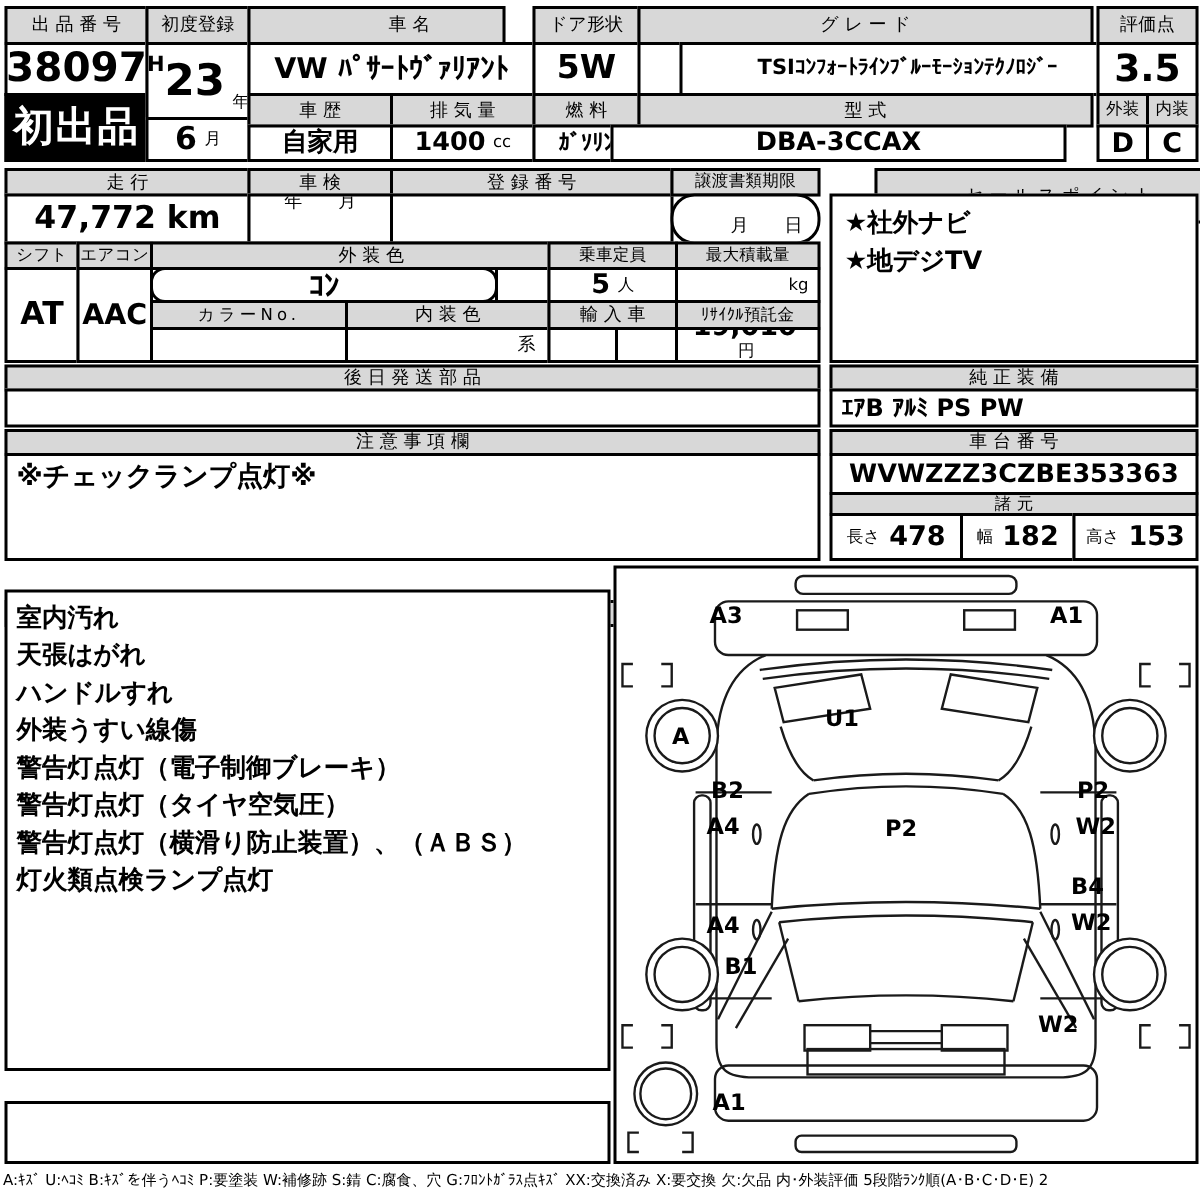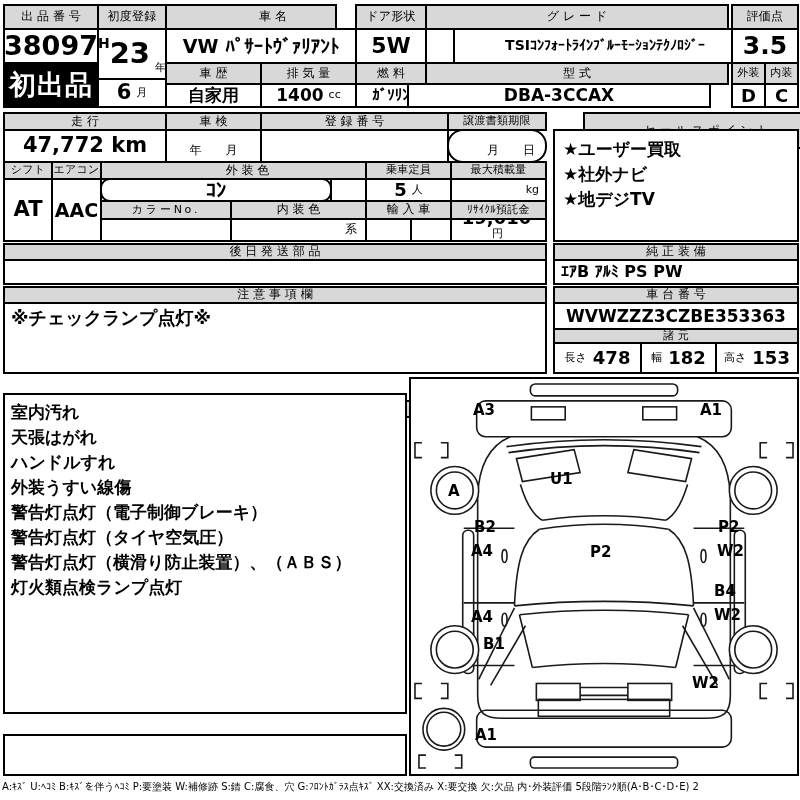--- a/index.html
+++ b/index.html
@@ -69,21 +69,21 @@
   <div class="cell hdr hdr-tight" style="left:731px;top:4px;width:68px;height:26px;font-size:12px;">評価点</div>
   <div class="cell val" style="left:731px;top:28px;width:68px;height:36px;font-size:25px;">3.5</div>
   <div class="cell hdr hdr-tight" style="left:731px;top:62px;width:35px;height:23px;">外装</div>
   <div class="cell hdr hdr-tight" style="left:764px;top:62px;width:35px;height:23px;">内装</div>
   <div class="cell val" style="left:731px;top:83px;width:35px;height:25px;font-size:18px;">D</div>
   <div class="cell val" style="left:764px;top:83px;width:35px;height:25px;font-size:18px;">C</div>
 
   <div class="cell hdr" style="left:3px;top:112px;width:164px;height:19px;">走行</div>
   <div class="cell val" style="left:3px;top:129px;width:164px;height:34px;font-size:21px;">47,772 km</div>
   <div class="cell hdr" style="left:165px;top:112px;width:97px;height:19px;">車検</div>
-  <div class="cell bottom" style="left:165px;top:129px;width:97px;height:34px;font-size:12px;padding-bottom:4px;">年　　月</div>
+  <div class="cell bottom" style="left:165px;top:129px;width:97px;height:34px;font-size:12px;padding-bottom:20px;">年　　月</div>
   <div class="cell hdr" style="left:260px;top:112px;width:189px;height:19px;">登録番号</div>
   <div class="cell" style="left:260px;top:129px;width:189px;height:34px;"></div>
   <div class="cell hdr hdr-tight" style="left:447px;top:112px;width:100px;height:19px;">譲渡書類期限</div>
   <div class="cell bottom right" style="left:447px;top:129px;width:100px;height:34px;font-size:12px;padding:0 10px 4px 0;border-radius:16px;">月　　日</div>
 
   <div class="cell hdr hdr-tight" style="left:3px;top:161px;width:50px;height:19px;">シフト</div>
   <div class="cell val" style="left:3px;top:178px;width:50px;height:64px;font-size:21px;">AT</div>
   <div class="cell hdr hdr-tight" style="left:51px;top:161px;width:51px;height:19px;">エアコン</div>
   <div class="cell val" style="left:51px;top:178px;width:51px;height:64px;font-size:19px;">AAC</div>
 
@@ -106,21 +106,20 @@
   <div class="cell" style="left:365px;top:218px;width:47px;height:24px;"></div>
   <div class="cell" style="left:410px;top:218px;width:42px;height:24px;"></div>
   <div class="cell hdr hdr-tight" style="left:450px;top:200px;width:97px;height:20px;">ﾘｻｲｸﾙ預託金</div>
   <div class="cell val right" style="left:450px;top:218px;width:97px;height:24px;padding-right:4px;flex-direction:column;">
     <span style="font-size:18px;">19,010</span>
       <span class="unit" style="margin-left:2px;">円</span>
   </div>
 
   <div class="cell hdr" style="left:583px;top:112px;width:246px;height:37px;">セールスポイント</div>
   <div class="cell lines" style="left:553px;top:129px;width:246px;height:113px;padding:6px 8px;">
-      <div>★ユーザー買取</div>
       <div>★社外ナビ</div>
       <div>★地デジTV</div>
     </div>
 
   <div class="cell hdr" style="left:3px;top:243px;width:544px;height:18px;">後日発送部品</div>
   <div class="cell left" style="left:3px;top:259px;width:544px;height:26px;padding-left:8px;"></div>
   <div class="cell hdr" style="left:553px;top:243px;width:246px;height:18px;">純正装備</div>
   <div class="cell val left" style="left:553px;top:259px;width:246px;height:26px;font-size:16px;padding-left:6px;">ｴｱB ｱﾙﾐ PS PW</div>
 
   <div class="cell hdr" style="left:3px;top:286px;width:544px;height:18px;">注意事項欄</div>

